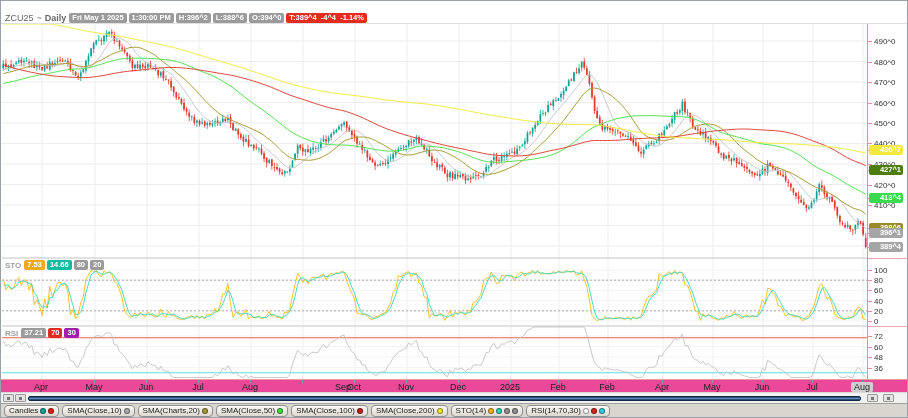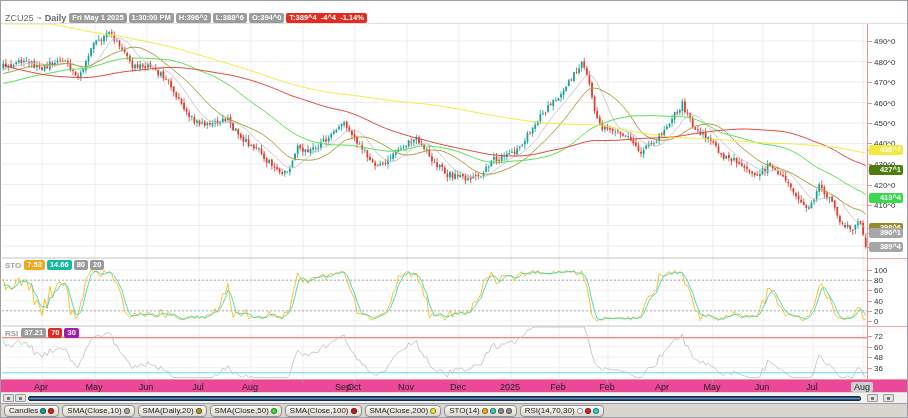--- a/index.html
+++ b/index.html
@@ -932,21 +932,21 @@
       <button class="tb-btn">
         <span>Candles</span>
         <span class="dot" style="background: rgb(19, 162, 150);"></span>
         <span class="dot" style="background: rgb(224, 35, 23);"></span>
       </button>
       <button class="tb-btn">
         <span>SMA(Close,10)</span>
         <span class="dot" style="background: rgb(169, 169, 169);"></span>
       </button>
       <button class="tb-btn">
-        <span>SMA(Daily,20)</span>
+        <span>SMA(Charts,20)</span>
         <span class="dot" style="background: rgb(165, 154, 51);"></span>
       </button>
       <button class="tb-btn">
         <span>SMA(Close,50)</span>
         <span class="dot" style="background: rgb(60, 226, 60);"></span>
       </button>
       <button class="tb-btn">
         <span>SMA(Close,100)</span>
         <span class="dot" style="background: rgb(195, 32, 26);"></span>
       </button>

